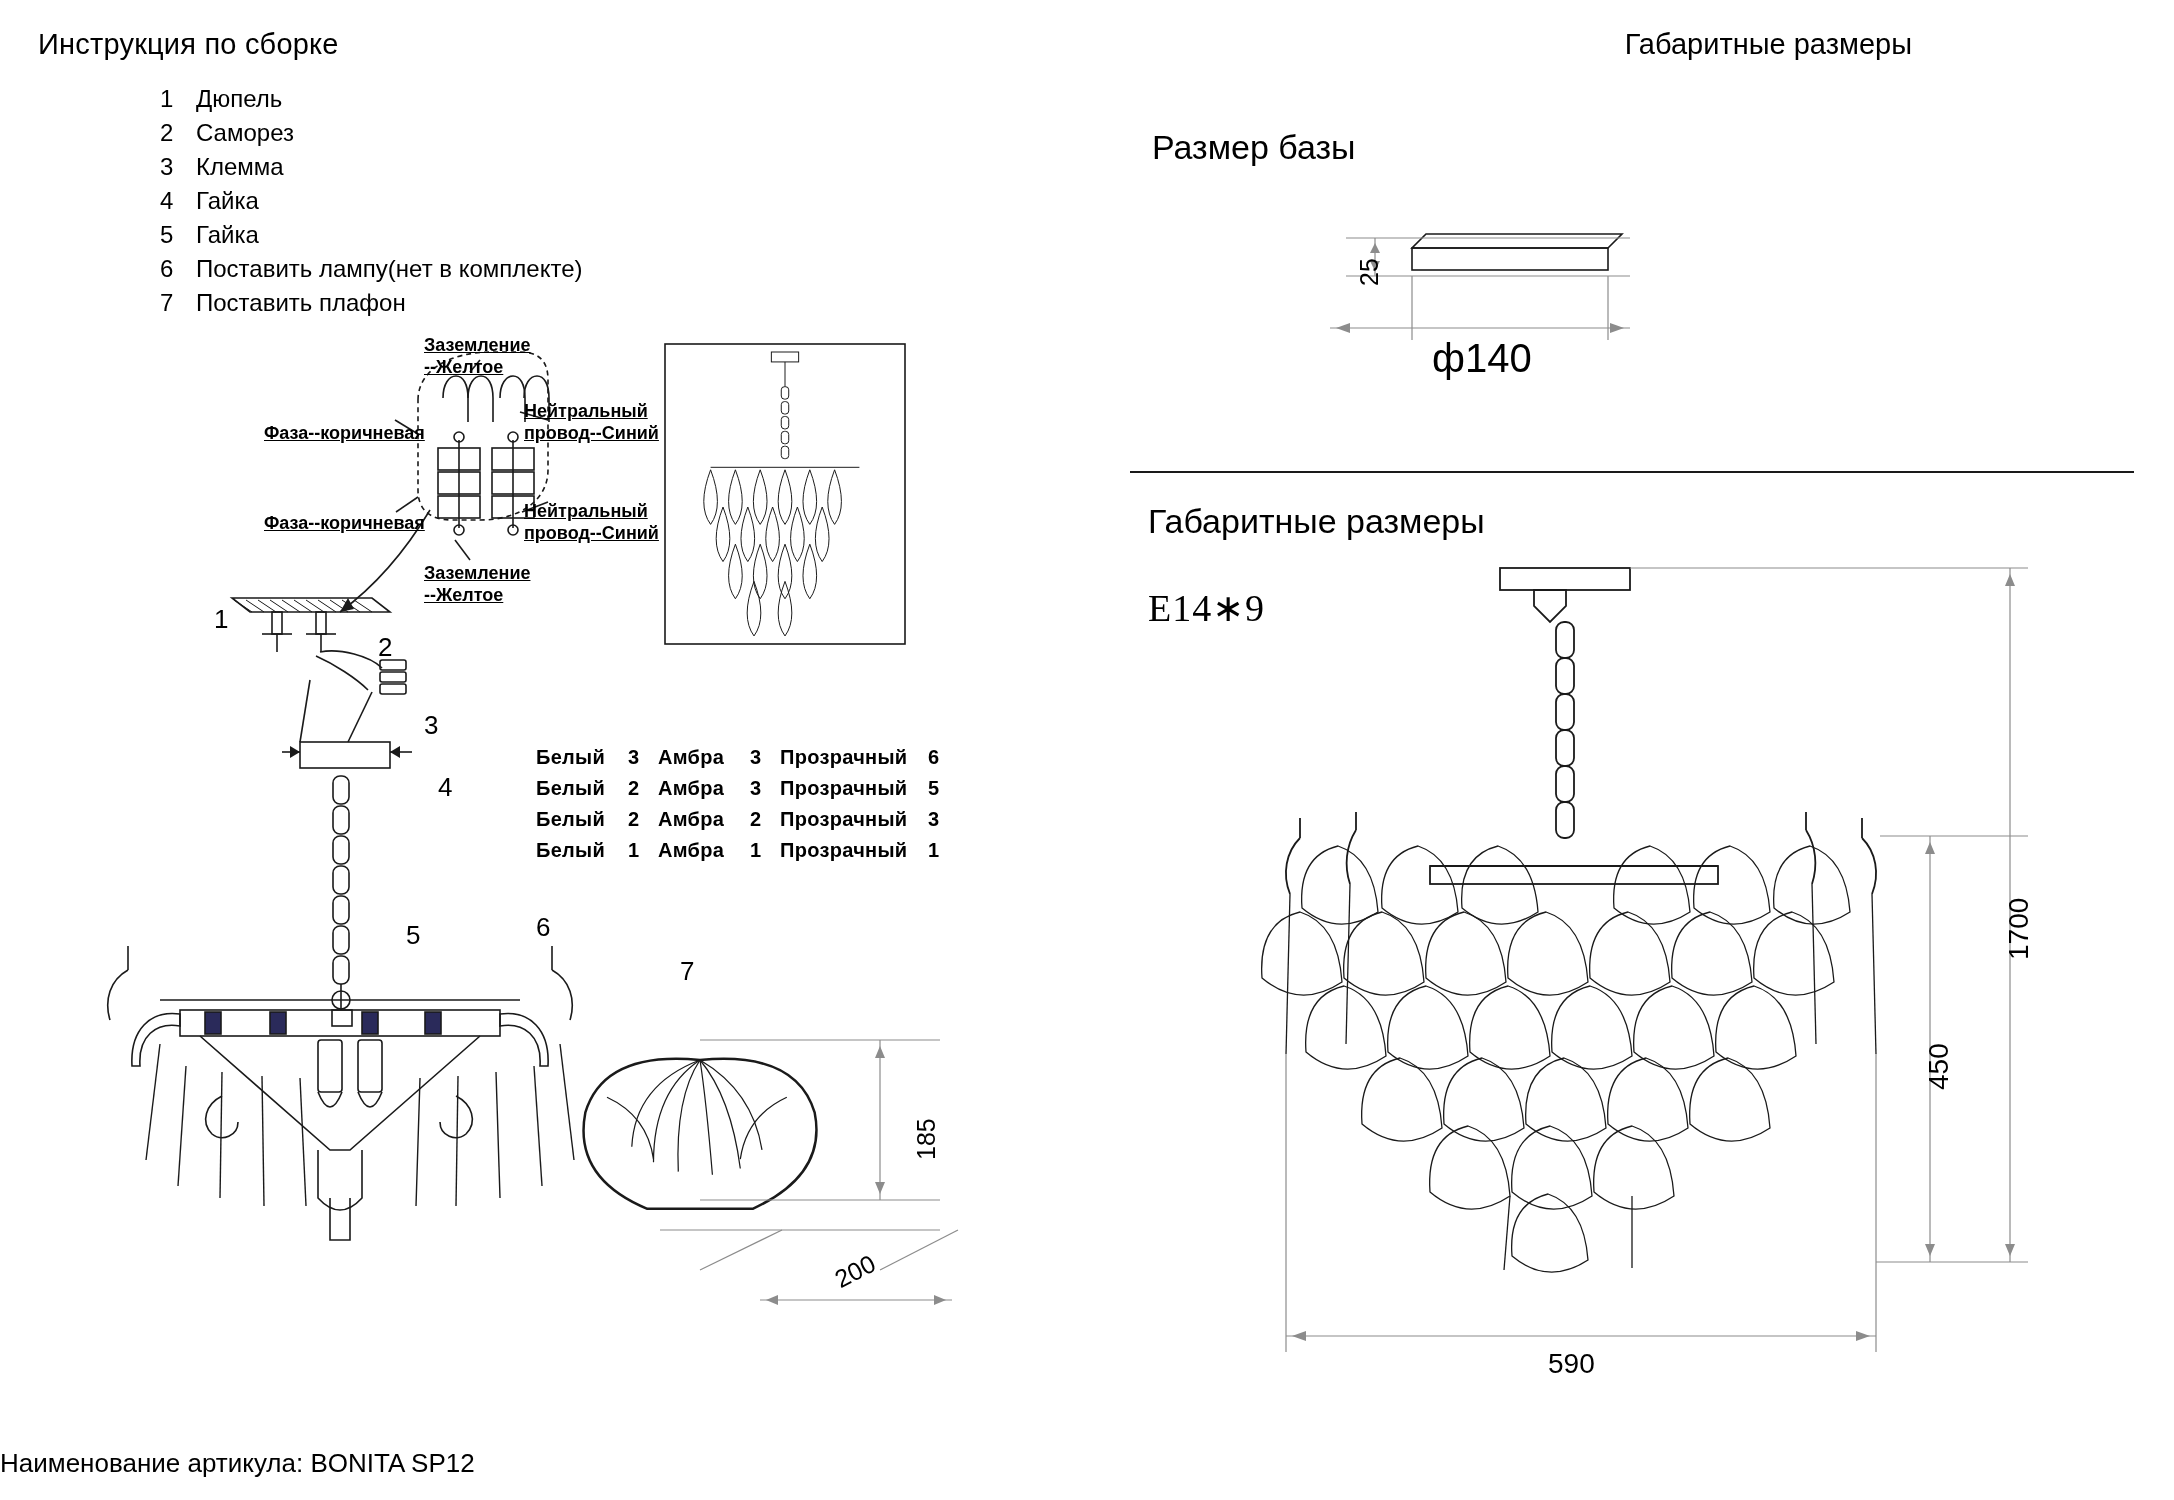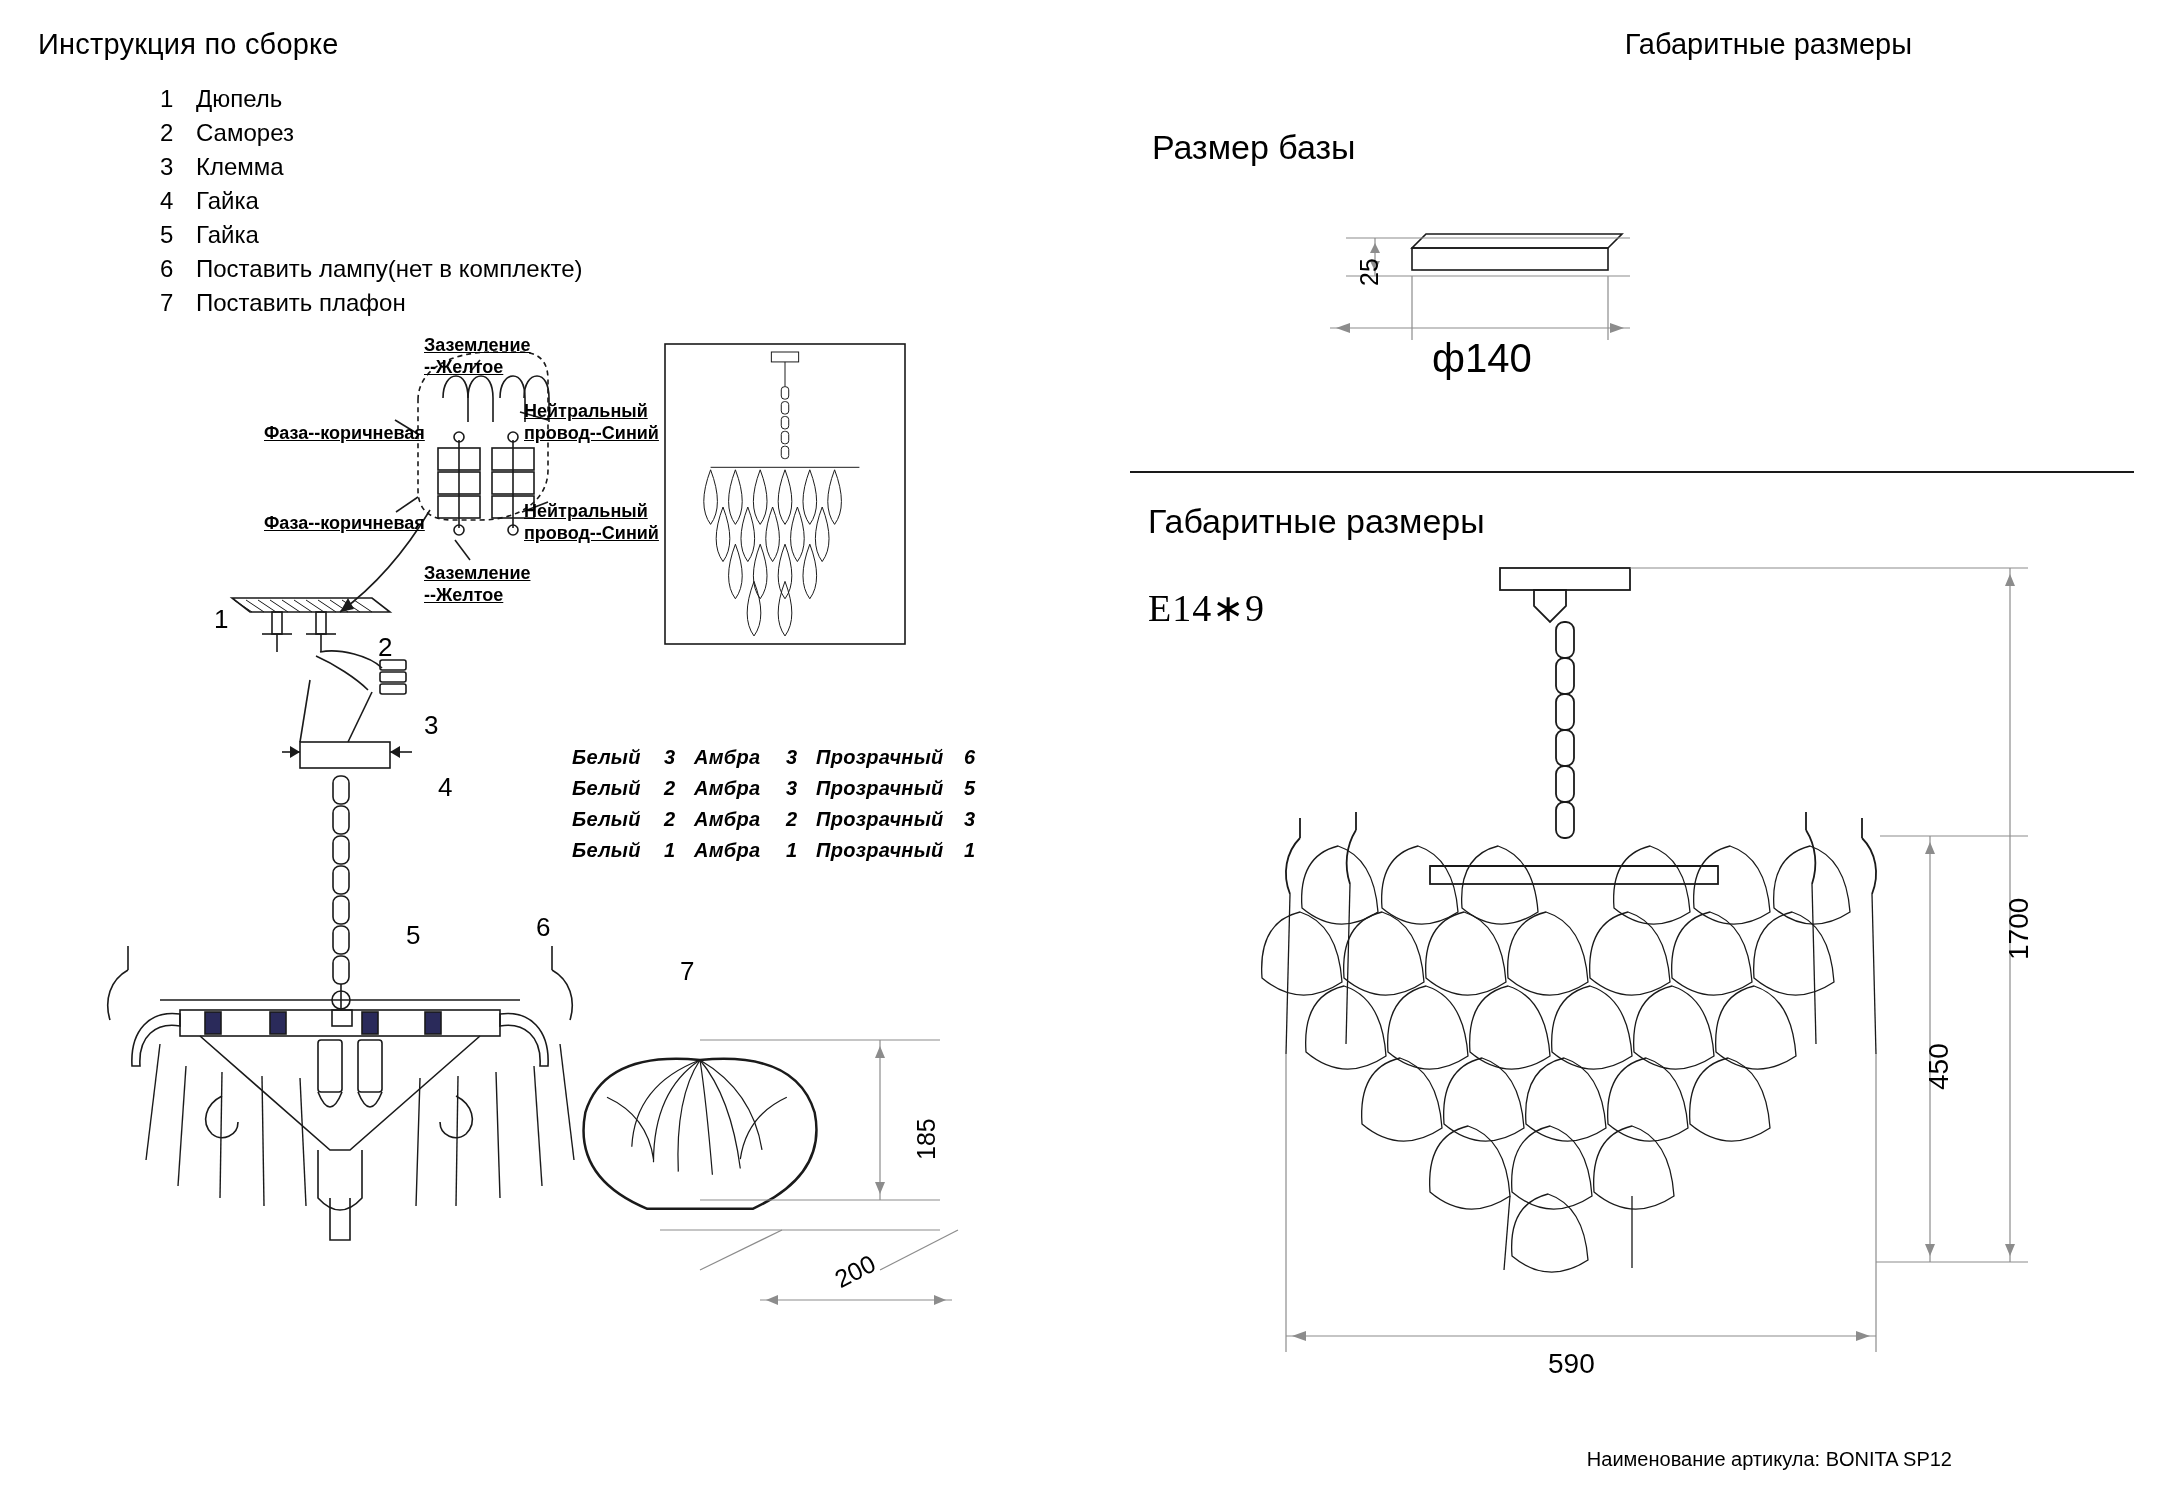--- a/index.html
+++ b/index.html
@@ -59,27 +59,26 @@
     position: absolute;
     font-size: 18px;
     line-height: 22px;
     font-weight: bold;
     white-space: nowrap;
     text-decoration: underline;
   }
   
   .crystal-table {
     position: absolute;
-    left: 572px;
+    left: 536px;
     top: 742px;
     font-size: 20px;
     line-height: 31px;
     font-weight: bold;
     letter-spacing: 0.3px;
-    font-style: italic;
   }
   .crystal-table .crow {
     display: flex;
   }
   .crystal-table .c1 { width: 92px; }
   .crystal-table .c2 { width: 30px; }
   .crystal-table .c3 { width: 92px; }
   .crystal-table .c4 { width: 30px; }
   .crystal-table .c5 { width: 148px; }
   .crystal-table .c6 { width: 20px; }
@@ -117,22 +116,22 @@
   }
   .dim-text.vert {
     transform: rotate(-90deg);
     transform-origin: left top;
   }
   .footer {
     position: absolute;
     left: 0;
     right: 0;
     top: 1448px;
-    text-align: right;
-    font-size: 20px;
+    text-align: left;
+    font-size: 26px;
   }
   svg { position: absolute; left: 0; top: 0; overflow: visible; }
 </style>
 </head>
 <body>
 
 <div class="sheet">
 
   <div class="hdr-left">Инструкция по сборке</div>
   <div class="hdr-right">Габаритные размеры</div>

